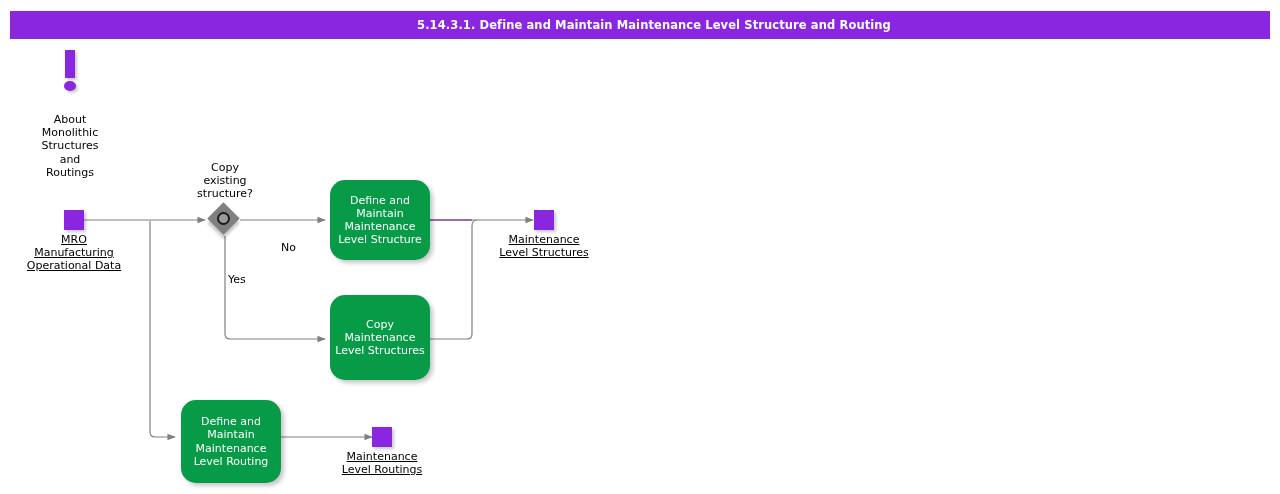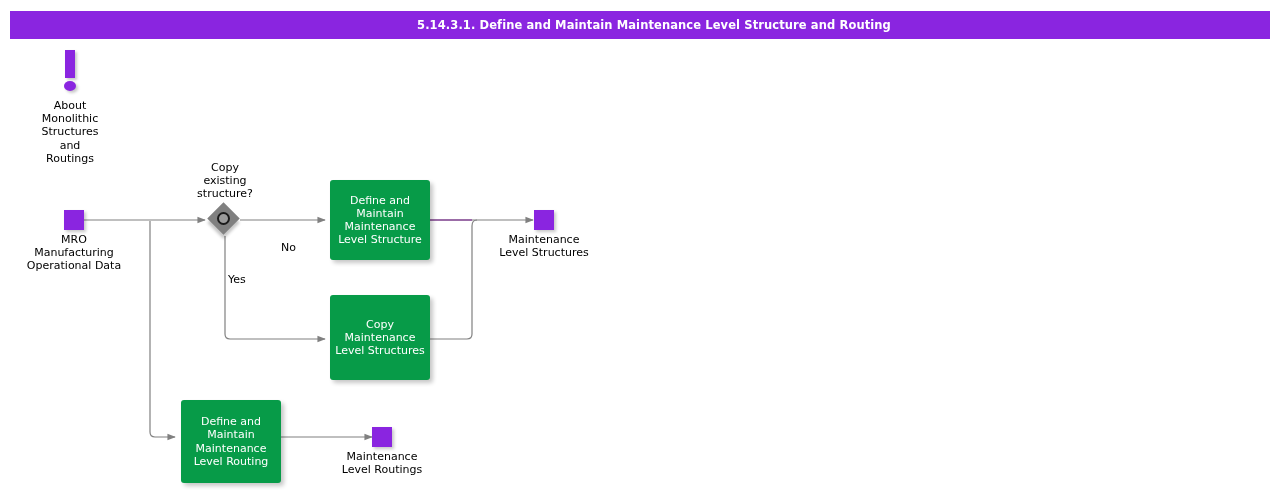--- a/index.html
+++ b/index.html
@@ -85,21 +85,21 @@
     left: 50%;
     top: 33px;
     margin-left: -6px;
     width: 12px;
     height: 10px;
     border-radius: 50%;
     background: #8a25e0;
     box-shadow: 2px 2px 3px rgba(0,0,0,0.22);
   }
   .note-text {
-    margin-top: 5px;
+    margin-top: 19px;
     text-align: center;
     color: #000000;
     font-size: 11px;
     line-height: 13.2px;
     white-space: pre-line;
   }
 
   
   .data-node {
     position: absolute;
@@ -111,27 +111,28 @@
     box-shadow: 2px 2px 3px rgba(0,0,0,0.22);
     margin: 0 auto;
   }
   .data-text {
     margin-top: 3px;
     text-align: center;
     color: #000000;
     font-size: 11px;
     line-height: 13.2px;
     white-space: pre-line;
+    text-decoration: underline;
   }
 
   
   .activity {
     position: absolute;
     background: #079b48;
-    border-radius: 3px;
+    border-radius: 15px;
     box-shadow: 3px 3px 4px rgba(0,0,0,0.22);
     display: flex;
     align-items: center;
     justify-content: center;
     box-sizing: border-box;
   }
   .activity-text {
     color: #ffffff;
     text-align: center;
     font-size: 11px;

